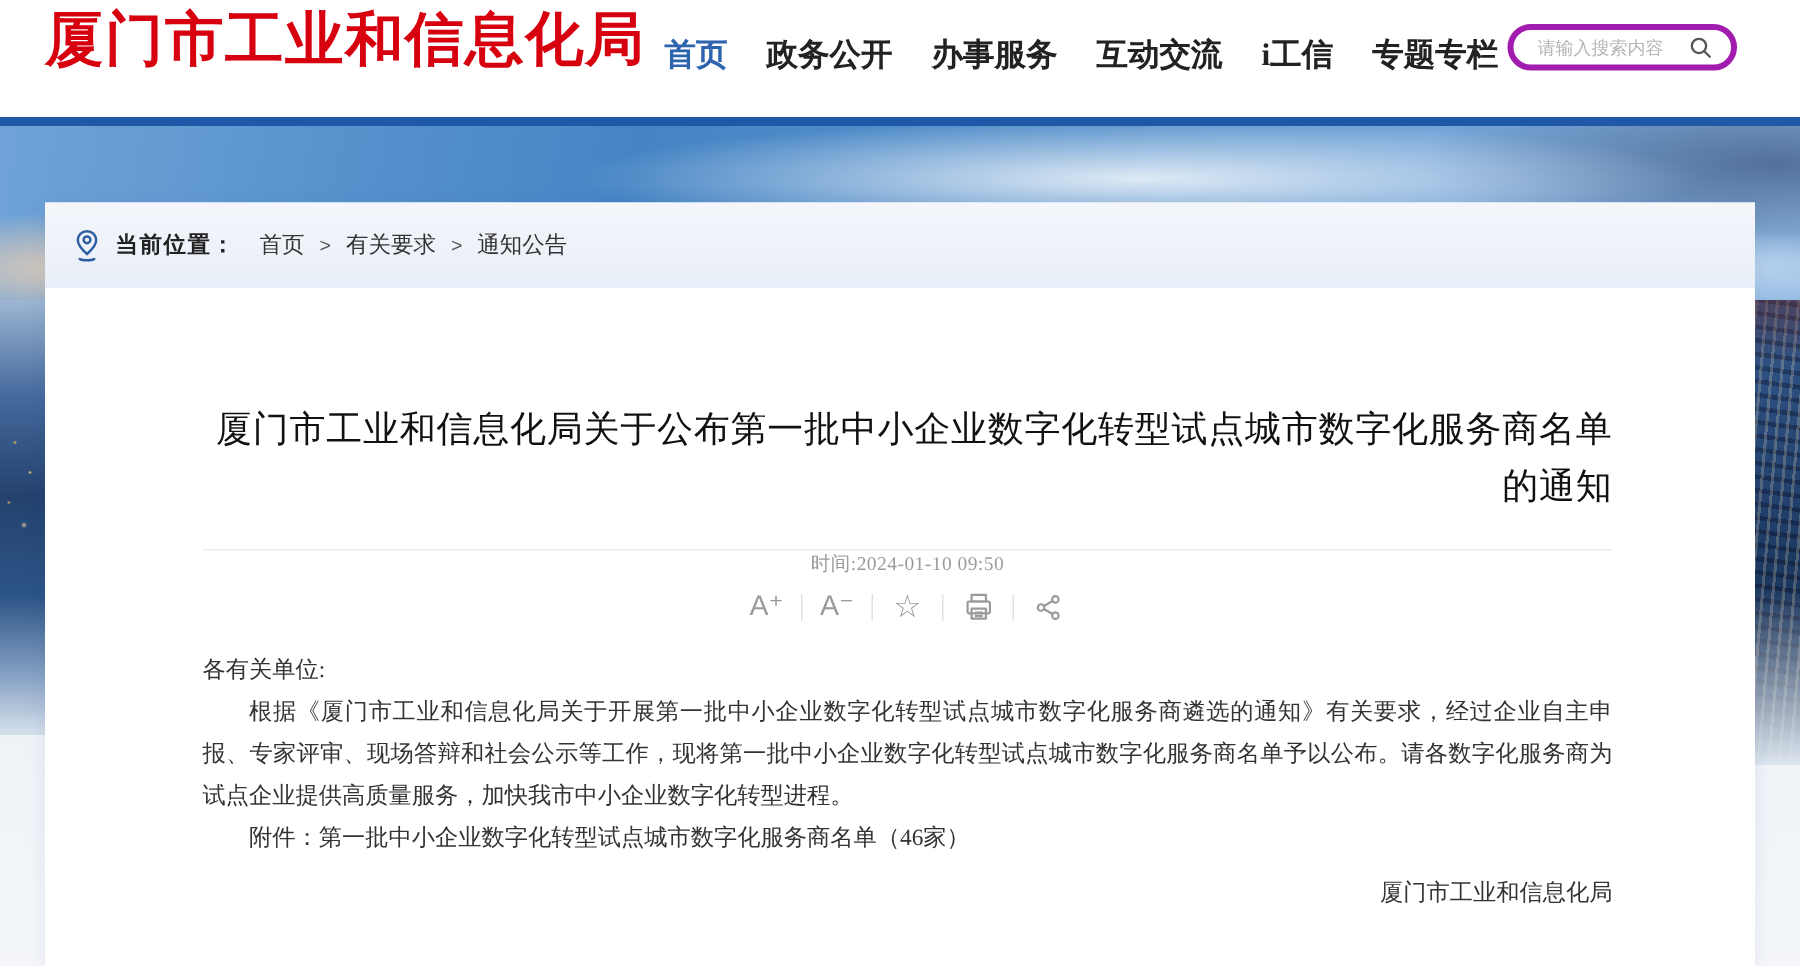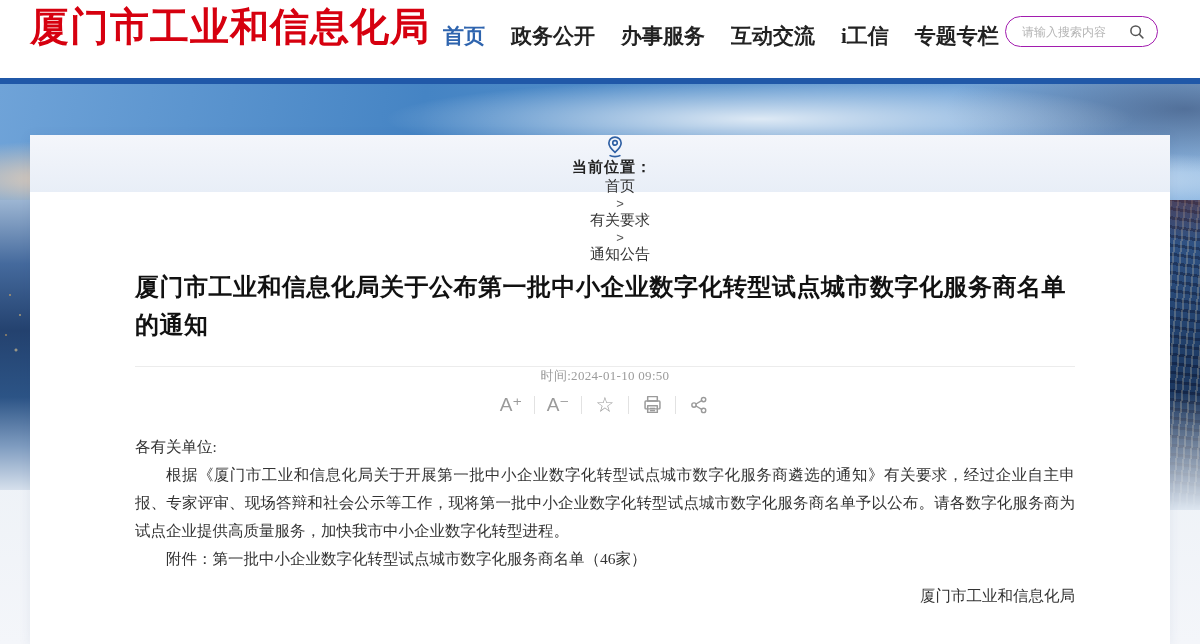--- a/index.html
+++ b/index.html
@@ -10,21 +10,21 @@
   
   .site-header { position:absolute; top:0; left:0; width:1200px; height:78px; background:#fff; z-index:5; }
   .logo-block { position:absolute; left:30px; top:4px; }
   .site-name { font-size:39px; font-weight:bold; color:#d6000f; letter-spacing:1px; line-height:46px; }
   .site-domain { font-family:"Liberation Sans","DejaVu Sans",sans-serif; font-size:20px; font-weight:bold; line-height:24px; margin-top:1px; }
   .domain-red { color:#e02020; }
   .domain-gray { color:#8f8f8f; }
   .main-nav { position:absolute; left:443px; top:22px; display:flex; gap:26px; align-items:baseline; }
   .nav-item { font-size:21px; font-weight:bold; color:#222; text-decoration:none; cursor:pointer; white-space:nowrap; }
   .nav-item.active { color:#2e64ae; }
-  .search-box { position:absolute; right:42px; top:16px; width:153px; height:31px; border:1px solid #a21caf; border-radius:16px; background:#fff; display:flex; align-items:center; padding:0 12px 0 16px; }
+  .search-box { position:absolute; right:42px; top:16px; width:153px; height:31px; border:4px solid #a21caf; border-radius:16px; background:#fff; display:flex; align-items:center; padding:0 12px 0 16px; }
   .search-input { border:none; outline:none; flex:1; min-width:0; font-family:"Liberation Sans","DejaVu Sans",sans-serif; font-size:12px; color:#555; background:transparent; }
   .search-input::placeholder { color:#b5b5b5; }
   .search-icon-svg { flex:0 0 auto; }
 
   .blue-bar { position:absolute; top:78px; left:0; width:1200px; height:6px; background:#2058a8; z-index:5; }
 
   
   .backdrop { position:absolute; top:84px; left:0; width:1200px; height:560px; background:linear-gradient(180deg,#ccdcec 0%,#dfe8f2 45%,#eef2f7 70%,#f4f6fa 100%); }
   .banner-sky { position:absolute; top:84px; left:0; width:1200px; height:116px;
     background:
@@ -47,28 +47,28 @@
     background-image:
       repeating-linear-gradient(95deg, rgba(255,235,190,.22) 0 2px, transparent 2px 7px),
       repeating-linear-gradient(8deg, rgba(0,0,20,.3) 0 3px, transparent 3px 9px),
       linear-gradient(160deg,#355a8e 0%,#1d3a63 55%,#15294a 100%);
   }
   .side-right::after { content:""; position:absolute; inset:0;
     background:linear-gradient(180deg, rgba(100,40,40,.45) 0%, rgba(60,30,50,0) 14%, rgba(20,40,70,0) 62%, #dde6f0 100%); }
 
   
   .card { position:absolute; left:30px; top:135px; width:1140px; height:509px; background:#fff; box-shadow:0 2px 12px rgba(40,60,110,.08); }
-  .breadcrumb-bar { height:57px; background:linear-gradient(180deg,#f4f6fb 0%,#e8eef7 100%); display:flex; align-items:center; padding-left:40px; font-size:15px;flex-direction:column; }
+  .breadcrumb-bar { height:57px; background:linear-gradient(180deg,#f4f6fb 0%,#e8eef7 100%); display:flex; align-items:center; padding-left:19px; font-size:15px; }
   .crumb-pin { margin-right:10px; display:flex; }
   .crumb-label { font-weight:bold; color:#222; margin-right:16px; letter-spacing:1px; }
   .crumb-link { color:#333; text-decoration:none; cursor:pointer; }
   .crumb-sep { color:#555; margin:0 10px; font-family:"Liberation Sans","DejaVu Sans",sans-serif; font-size:13px; }
 
   .article { padding:76px 95px 0 105px; }
-  .article-title { font-size:24px; font-weight:bold; color:#111; text-align:left; line-height:38px; letter-spacing:.5px; }
+  .article-title { font-size:24px; font-weight:normal; color:#111; text-align:right; line-height:38px; letter-spacing:.5px; }
   .title-divider { border:none; border-top:1px solid #ececec; margin-top:22px; }
   .meta-row { display:flex; justify-content:space-between; align-items:center; height:48px;flex-direction:column; }
   .meta-time { font-size:13px; color:#9b9b9b; letter-spacing:.3px; }
   .meta-tools { display:flex; align-items:center; color:#9a9a9a; }
   .tool { display:flex; align-items:center; justify-content:center; min-width:24px; cursor:pointer; color:#9a9a9a;
           font-family:"Liberation Sans","DejaVu Sans",sans-serif; font-size:19px; line-height:1; }
   .tool-star { font-size:21px; }
   .tool-sep { width:1px; height:18px; background:#e2e2e2; margin:0 11px; }
 
   .body-text { margin-top:18px; font-size:15.5px; line-height:28px; color:#333; text-align:justify; }

